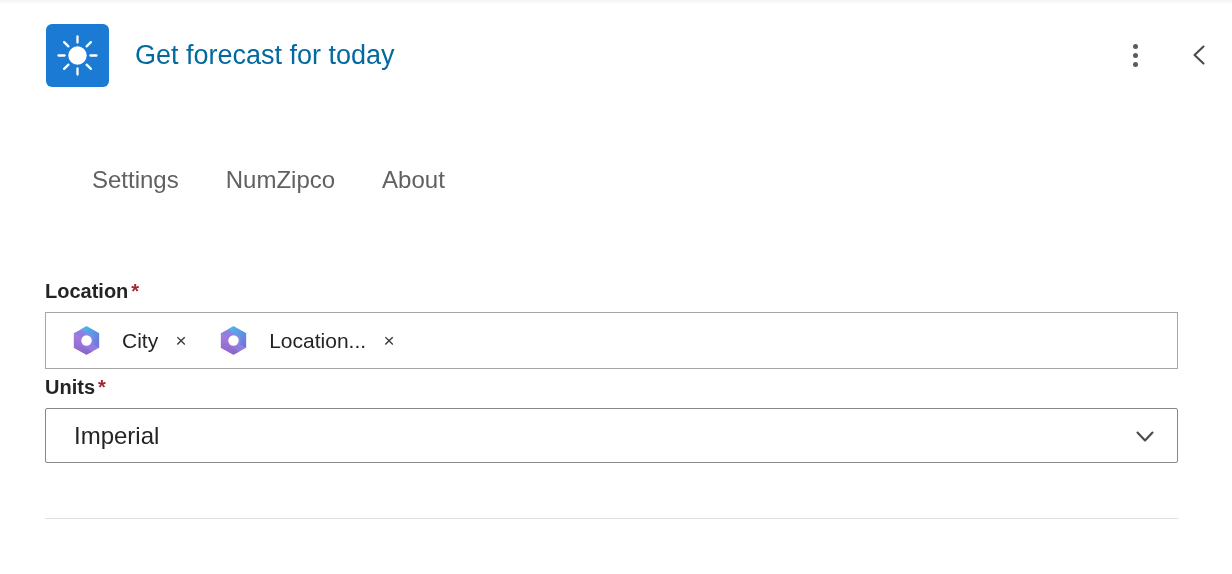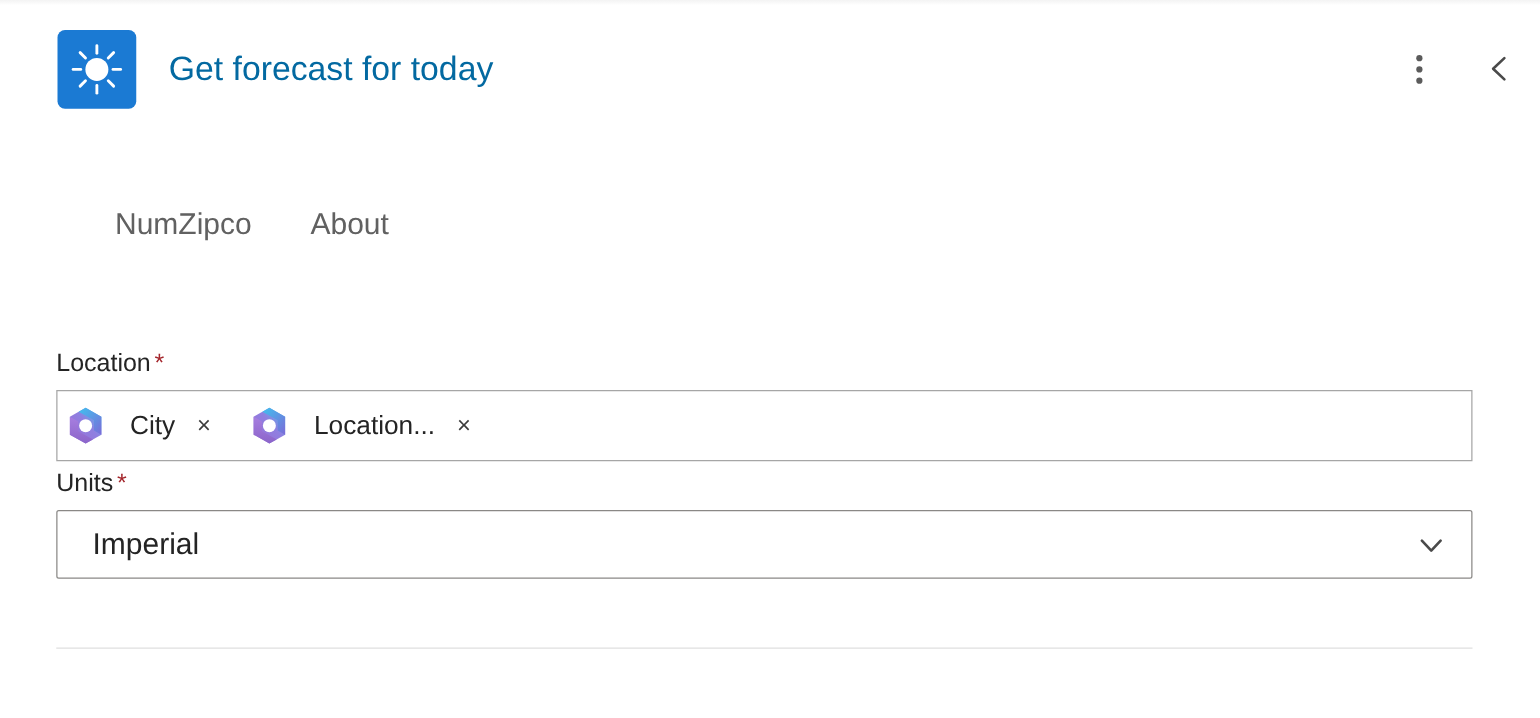--- a/index.html
+++ b/index.html
@@ -139,36 +139,37 @@
     top: 278px;
     left: 45px;
     width: 1133px;
   }
   .field-label {
     font-size: 20px;
     line-height: 26px;
     color: #242424;
     margin-bottom: 8px;
     display: block;
+    font-weight: bold;
   }
   .req {
     color: #a4262c;
     font-size: 20px;
     margin-left: 3px;
   }
 
   
   .tag-field {
     width: 1133px;
     height: 57px;
     border: 1px solid #a6a6a6;
     background: #ffffff;
     display: flex;
     align-items: center;
-    padding: 0 2px;
+    padding: 0 20px;
     gap: 0;
   }
   .chip {
     display: flex;
     align-items: center;
     height: 42px;
     padding: 0 6px 0 4px;
     cursor: pointer;
   }
   .chip-icon {
@@ -279,20 +280,23 @@
       <svg width="26" height="26" viewBox="0 0 26 26" aria-hidden="true">
         <polyline points="16.5,4.5 7.5,13 16.5,21.5" fill="none" stroke="#4a4a4a" stroke-width="2.1" stroke-linecap="round" stroke-linejoin="round"></polyline>
       </svg>
     </button>
   </div>
 </div>
 
 <div class="tabs">
   <button class="tab active">
     <span class="tab-underline"></span>
+  </button>
+  <button class="tab">
+    <span>Settings</span>
   </button>
   <button class="tab">
     <span>NumZipco</span>
   </button>
   <button class="tab">
     <span>About</span>
   </button>
 </div>
 
 <div class="form">

